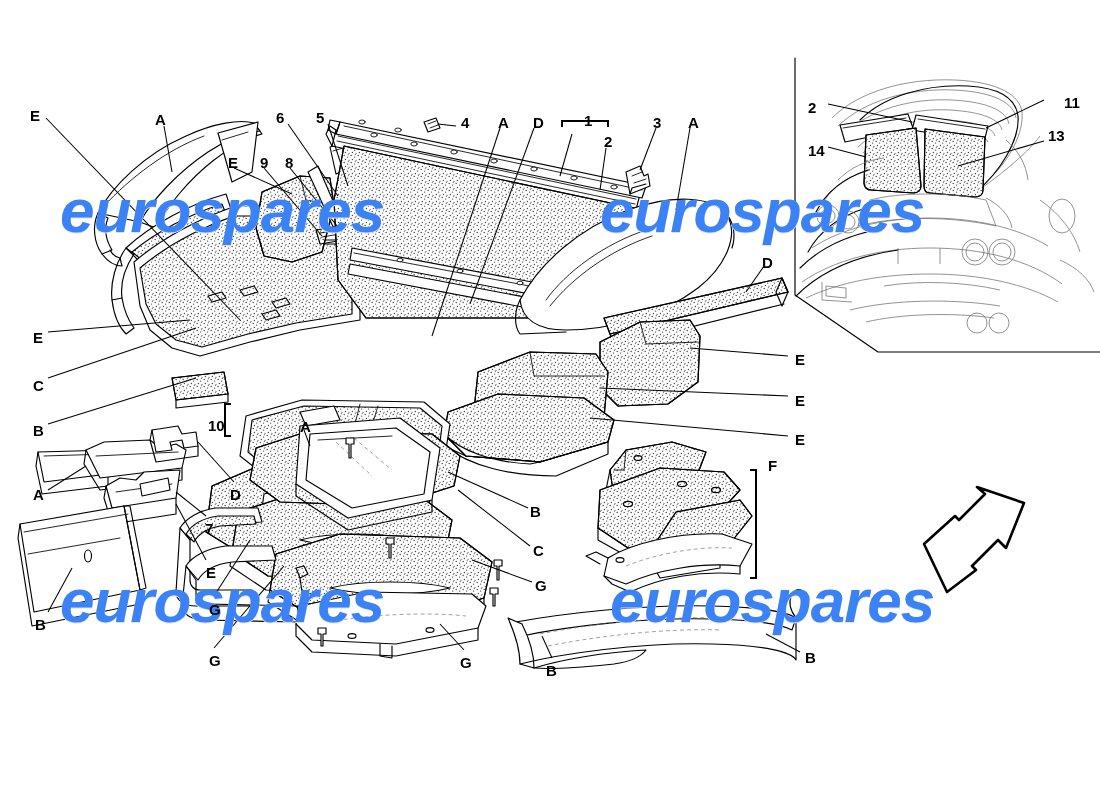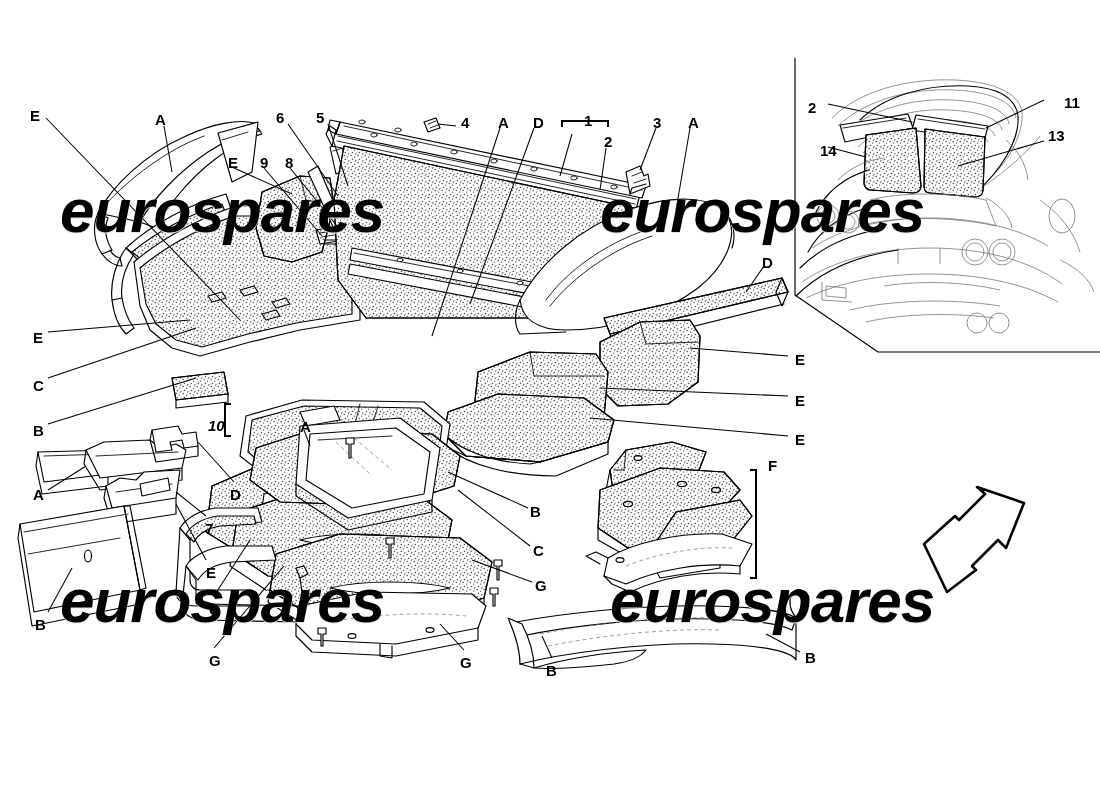--- a/index.html
+++ b/index.html
@@ -1,20 +1,20 @@
 <!DOCTYPE html>
 <html><head>
 <meta charset="utf-8">
 <style>
   html,body{margin:0;padding:0;background:#ffffff;}
   body{width:1100px;height:800px;overflow:hidden;font-family:"Liberation Sans",sans-serif;}
   #stage{position:relative;width:1100px;height:800px;background:#fff;}
   #stage svg{position:absolute;left:0;top:0;}
   .lbl{position:absolute;font-family:"Liberation Sans",sans-serif;font-weight:bold;font-size:15px;color:#000;line-height:1;white-space:nowrap;user-select:none;}
-  .wm{position:absolute;font-family:"Liberation Sans",sans-serif;font-weight:bold;font-style:italic;letter-spacing:-1px;color:#000000;text-shadow:0 1px 0 #e2e2e2;user-select:none;pointer-events:none;}
+  .wm{position:absolute;font-family:"Liberation Sans",sans-serif;font-weight:bold;font-style:italic;letter-spacing:-1px;color:#3b82f6;text-shadow:0 1px 0 #e2e2e2;user-select:none;pointer-events:none;}
 </style>
 </head>
 <body>
 
 <div id="stage">
 
   <svg width="1100" height="800" viewBox="0 0 1100 800">
     <defs>
       <pattern id="speck" width="7" height="7" patternUnits="userSpaceOnUse">
         <rect width="7" height="7" fill="#ffffff"></rect>
@@ -507,34 +507,34 @@
   <div class="lbl" style="left:228px;top:155px;">E</div>
   <div class="lbl" style="left:260px;top:155px;">9</div>
   <div class="lbl" style="left:285px;top:155px;">8</div>
   <div class="lbl" style="left:762px;top:255px;">D</div>
   <div class="lbl" style="left:33px;top:330px;">E</div>
   <div class="lbl" style="left:33px;top:378px;">C</div>
   <div class="lbl" style="left:795px;top:352px;">E</div>
   <div class="lbl" style="left:795px;top:393px;">E</div>
   <div class="lbl" style="left:33px;top:423px;">B</div>
   <div class="lbl" style="left:795px;top:432px;">E</div>
-  <div class="lbl" style="left:208px;top:418px;font-style:italic;">10</div>
+  <div class="lbl" style="left:208px;top:418px;">10</div>
   <div class="lbl" style="left:300px;top:419px;">A</div>
   <div class="lbl" style="left:768px;top:458px;">F</div>
   <div class="lbl" style="left:33px;top:487px;">A</div>
   <div class="lbl" style="left:230px;top:487px;">D</div>
   <div class="lbl" style="left:205px;top:521px;">7</div>
   <div class="lbl" style="left:530px;top:504px;">B</div>
   <div class="lbl" style="left:533px;top:543px;">C</div>
   <div class="lbl" style="left:206px;top:565px;">E</div>
   <div class="lbl" style="left:535px;top:578px;">G</div>
   <div class="lbl" style="left:35px;top:617px;">B</div>
   <div class="lbl" style="left:209px;top:602px;">G</div>
   <div class="lbl" style="left:209px;top:653px;">G</div>
   <div class="lbl" style="left:460px;top:655px;">G</div>
   <div class="lbl" style="left:546px;top:663px;">B</div>
   <div class="lbl" style="left:805px;top:650px;">B</div>
   <div class="lbl" style="left:808px;top:100px;">2</div>
   <div class="lbl" style="left:1048px;top:95px;margin-left:16px;">11</div>
-  <div class="lbl" style="left:808px;top:143px;margin-left:12px;">14</div>
+  <div class="lbl" style="left:808px;top:143px;">14</div>
   <div class="lbl" style="left:1048px;top:128px;">13</div>
 
 </div>
 
 </body></html>

